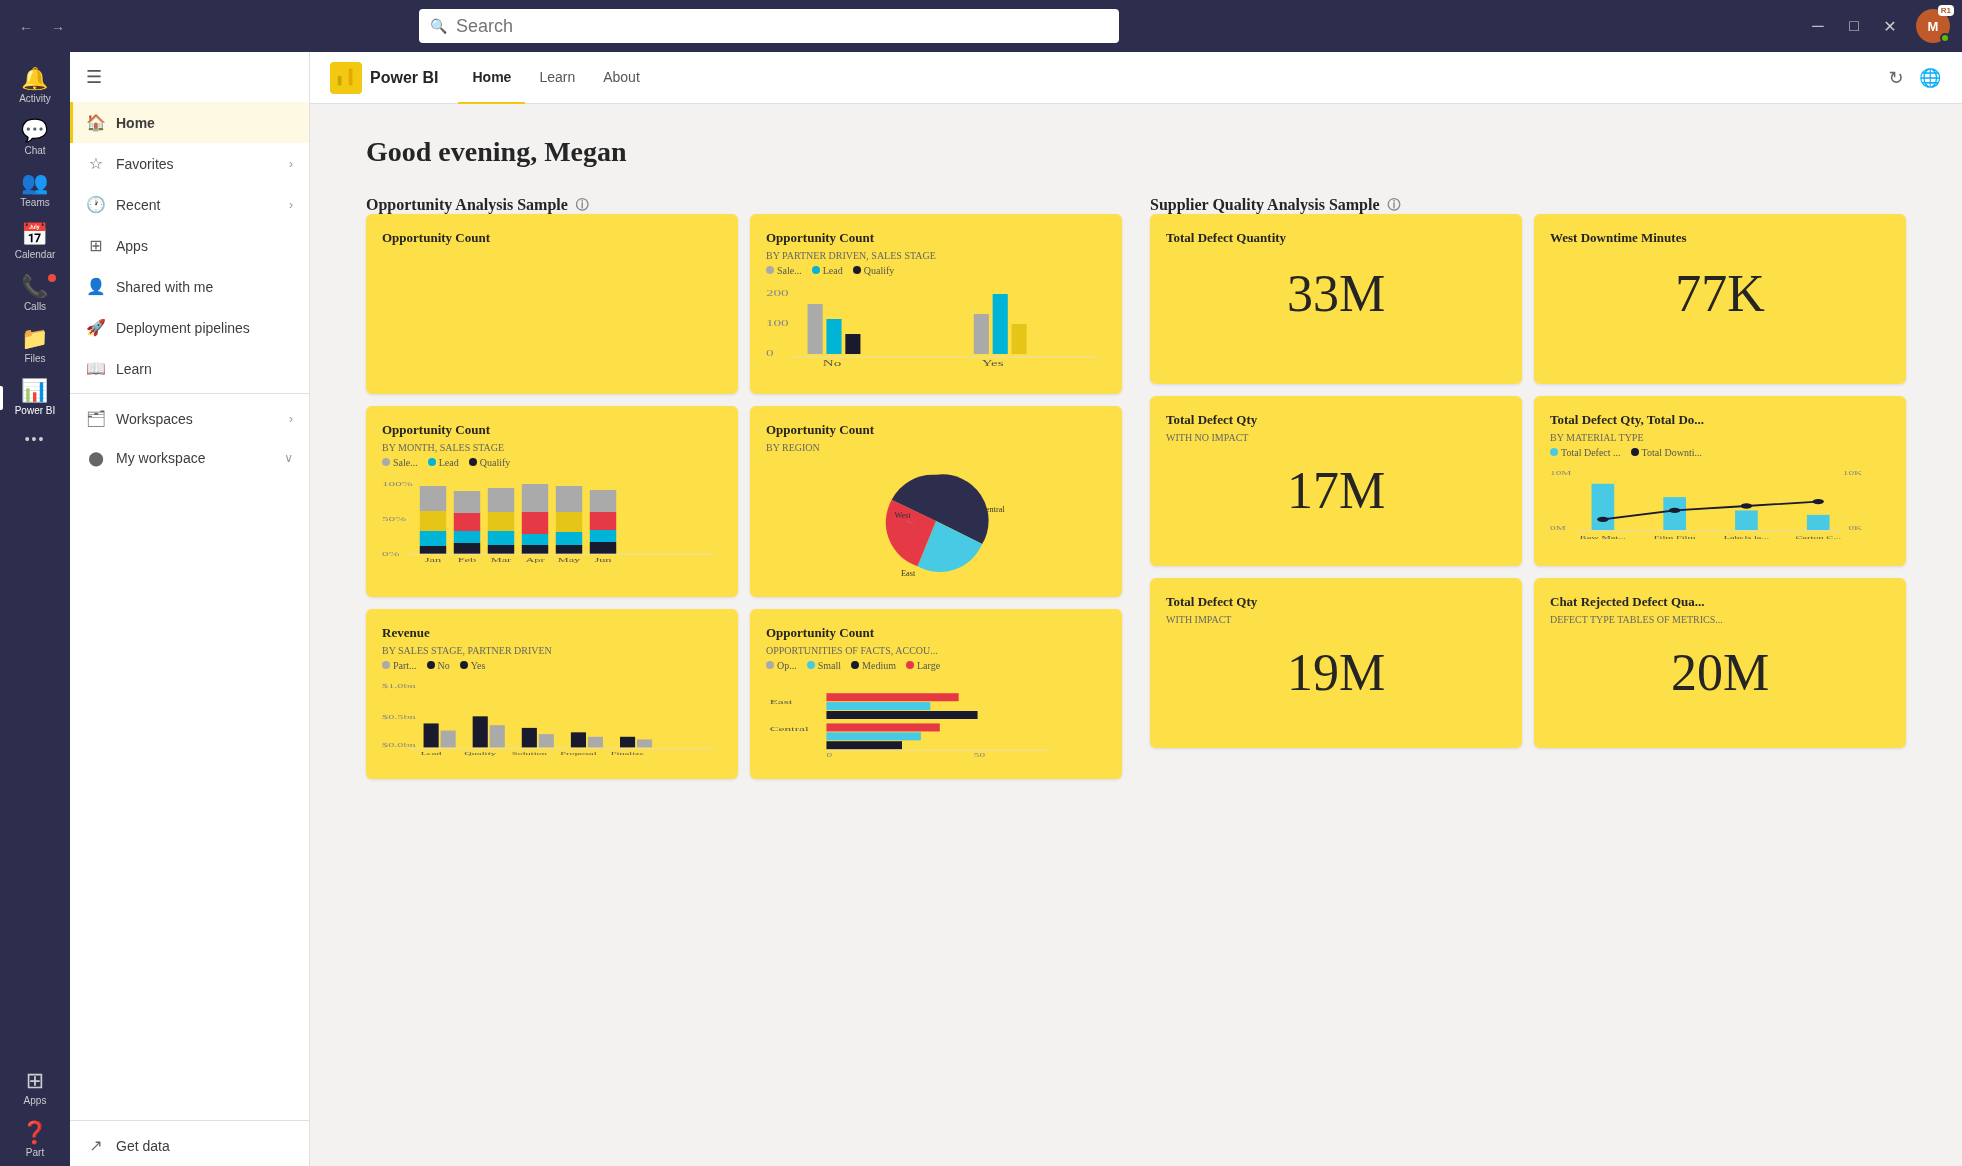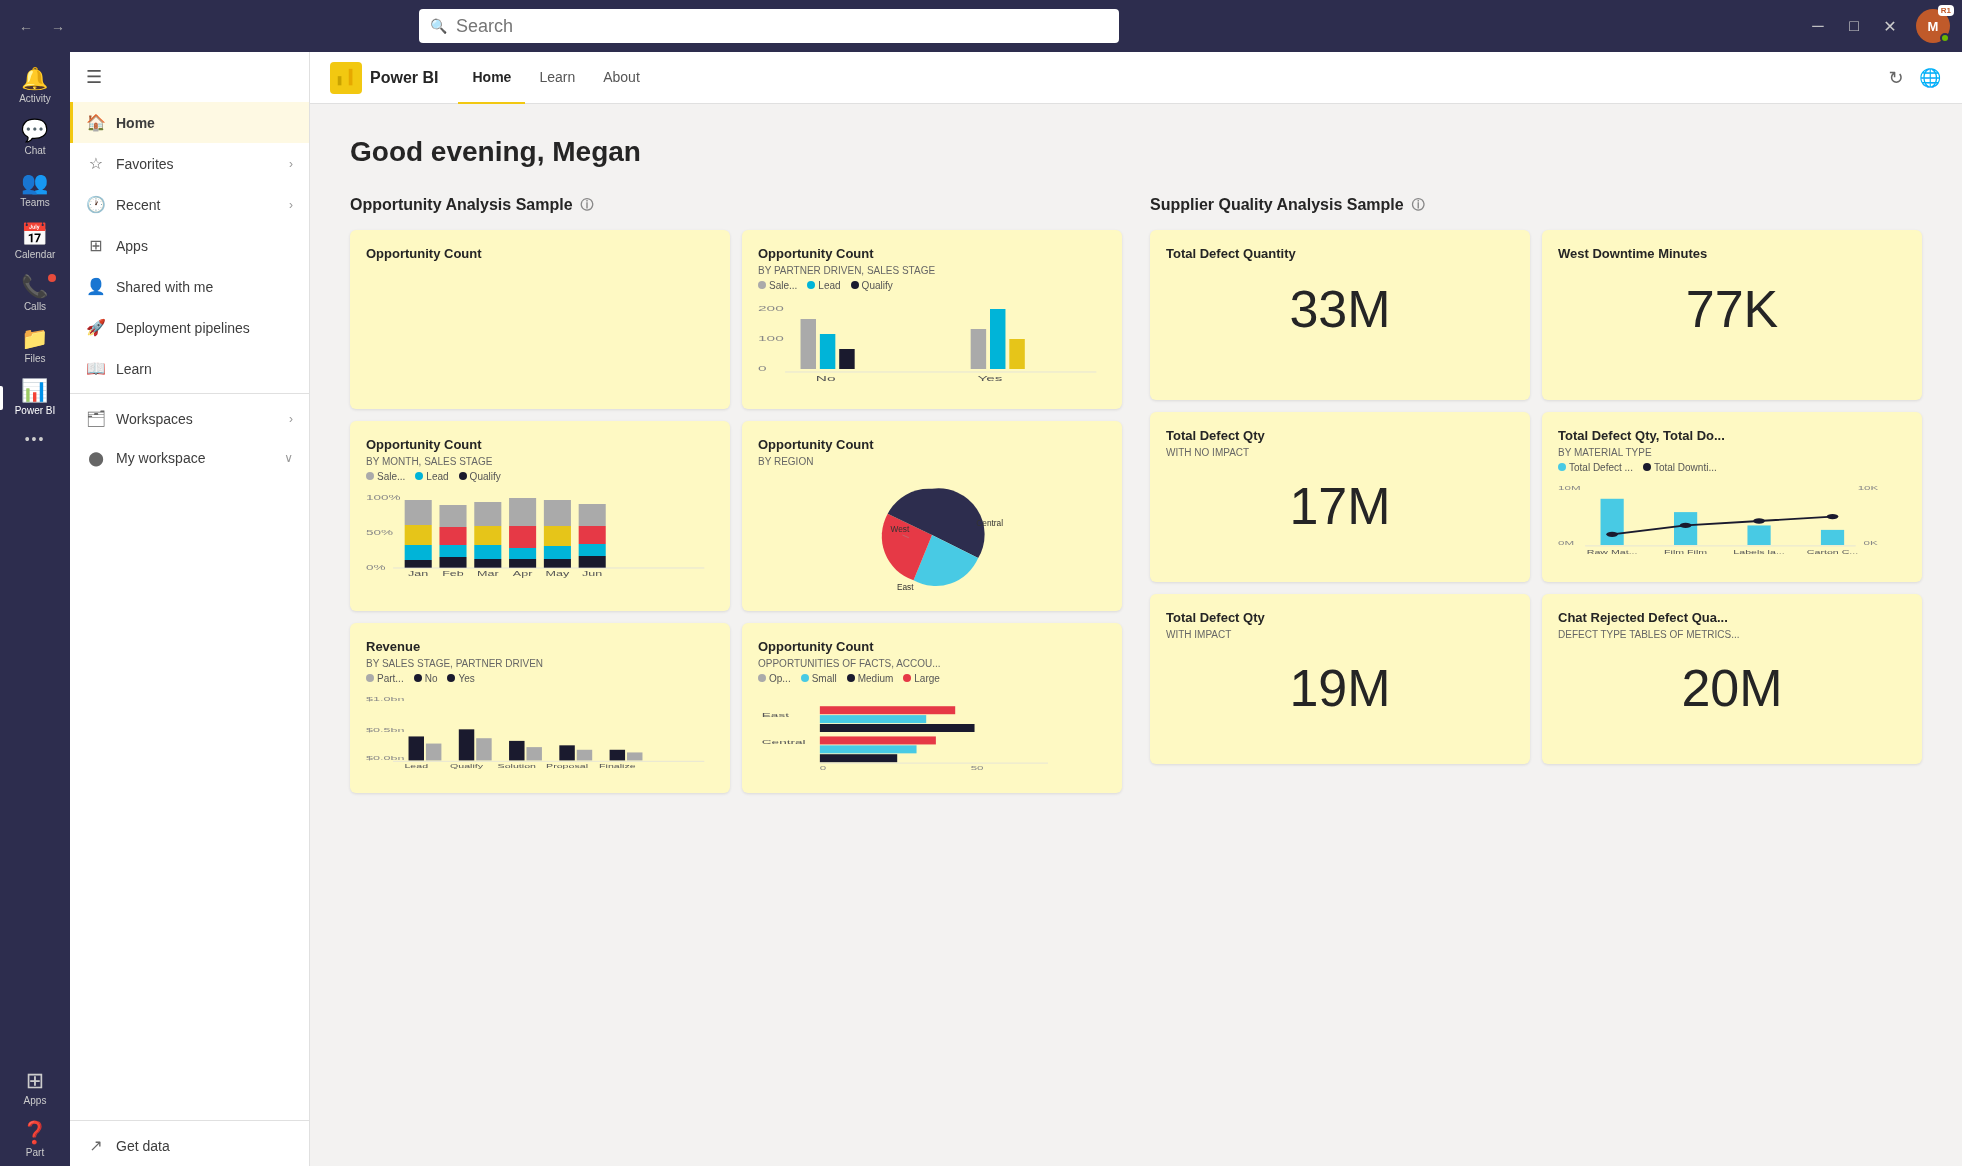--- a/index.html
+++ b/index.html
@@ -109,31 +109,31 @@
     .pbi-logo-text { font-size: 16px; font-weight: 600; color: #252525; }
     .nav-link {
       padding: 0 14px; height: 52px; display: flex; align-items: center;
       font-size: 14px; color: #555; cursor: pointer; border-bottom: 2px solid transparent;
     }
     .nav-link.active { color: #252525; font-weight: 600; border-bottom: 2px solid #f2c811; }
     .top-nav-right { margin-left: auto; display: flex; align-items: center; gap: 16px; }
     .top-nav-icon { font-size: 18px; color: #666; cursor: pointer; }
 
     
-    .dashboard { flex: 1; overflow-y: auto; padding: 32px 40px; background: #f3f2f1; }
+    .dashboard { flex: 1; overflow-y: auto; padding: 32px 56px; background: #f3f2f1; font-family: Liberation Serif, serif; }
     .greeting { font-size: 28px; font-weight: 300; color: #252525; margin-bottom: 28px; }
     .greeting span { font-weight: 600; }
 
     .section { margin-bottom: 32px; }
-    .section-header { display: flex; align-items: center; gap: 8px; font-size: 16px; font-weight: 600; color: #252525; margin-bottom: 16px; }
+    .section-header { display: flex; align-items: center; gap: 8px; font-size: 16px; font-weight: 600; color: #252525; }
     .section-info { font-size: 13px; color: #888; cursor: pointer; }
 
     .cards-grid { display: grid; grid-template-columns: repeat(4, 1fr); gap: 12px; }
     .dashboard-card {
-      background: #fef9c3; border-radius: 6px; padding: 16px; min-height: 170px;
+      background: #fde047; border-radius: 6px; padding: 16px; min-height: 170px;
       box-shadow: 0 1px 3px rgba(0,0,0,0.1); overflow: hidden;
     }
     .card-title { font-size: 13px; font-weight: 600; color: #252525; margin-bottom: 4px; }
     .card-subtitle { font-size: 10px; color: #666; text-transform: uppercase; margin-bottom: 2px; }
     .card-big-number { font-size: 52px; font-weight: 300; color: #252525; margin-top: 18px; text-align: center; }
     .card-legend { display: flex; align-items: center; gap: 10px; font-size: 10px; color: #555; margin-top: 4px; flex-wrap: wrap; }
     .legend-dot { width: 8px; height: 8px; border-radius: 50%; display: inline-block; margin-right: 3px; }
 
     
     .chart-area { width: 100%; margin-top: 8px; }

